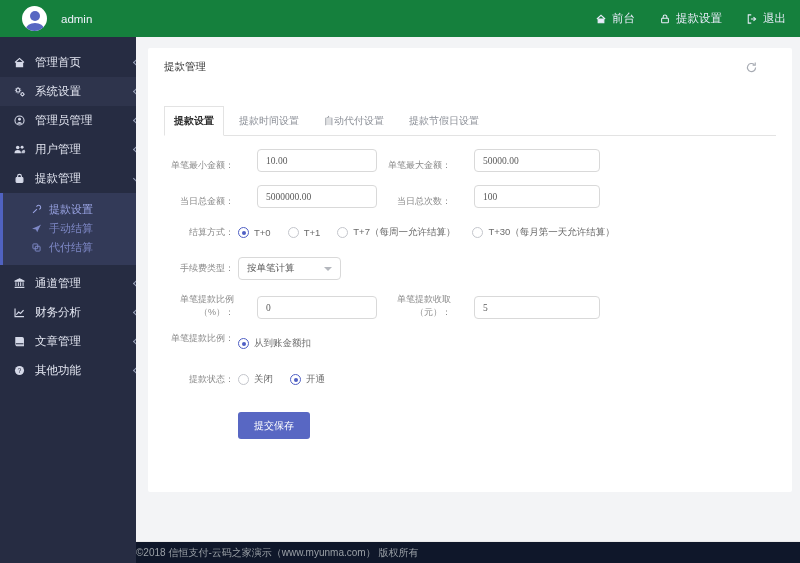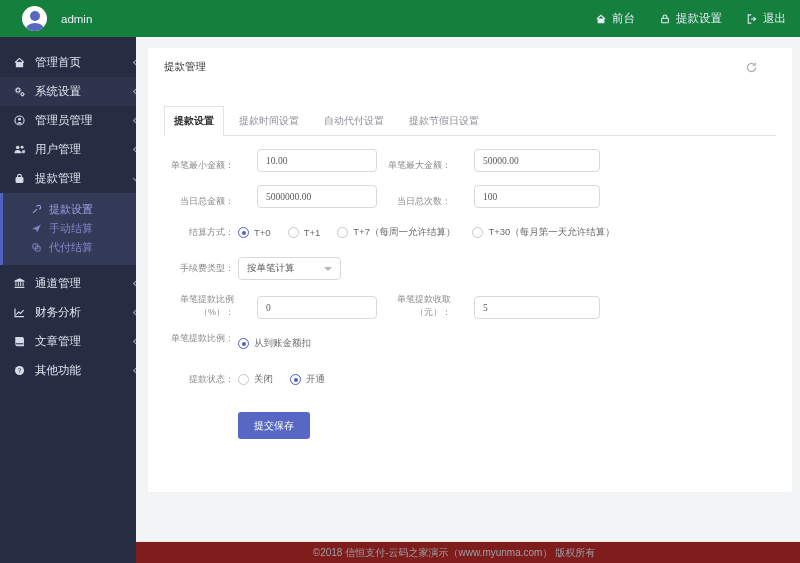--- a/index.html
+++ b/index.html
@@ -63,22 +63,22 @@
   .rgroup { display:flex; align-items:center; min-height:23px; flex-wrap:nowrap; }
   .radio { display:flex; align-items:center; margin-right:17px; cursor:pointer; }
   .rdot { width:11px; height:11px; border-radius:50%; border:1px solid #c4c6cc; background:#fff; margin-right:5px; position:relative; }
   .rdot.checked { border-color:#4f5fc4; }
   .rdot.checked::after { content:""; position:absolute; left:2.5px; top:2.5px; width:4px; height:4px; border-radius:50%; background:#4f5fc4; }
   .rlabel { font-size:9.5px; color:#6b6b6b; white-space:nowrap; }
   .submit { margin:8px 0 0 68px; width:72px; height:27px; background:#5867c3; border:none; border-radius:3px;
     color:#fff; font-size:10px; cursor:pointer; font-family:"Liberation Sans","DejaVu Sans",sans-serif; }
 
   
-  .footer { position:absolute; left:0; right:0; bottom:0; height:22px; background:#7f1d1d; border-top:1px solid #e9e9e9;
-    text-align:center; padding-right:28px; line-height:21px; font-size:10px; color:#9aa0a6;margin-top:44px; }
+  .footer { position:absolute; left:0; right:0; bottom:0; height:22px; background:#0f172a; border-top:1px solid #e9e9e9;
+    text-align:left; padding-right:28px; line-height:21px; font-size:10px; color:#9aa0a6;margin-top:44px; }
 </style>
 </head>
 <body>
 
 <div class="topbar">
   <div class="brand">
     <div class="avatar">
       <div class="head"></div>
       <div class="body"></div>
     </div>

